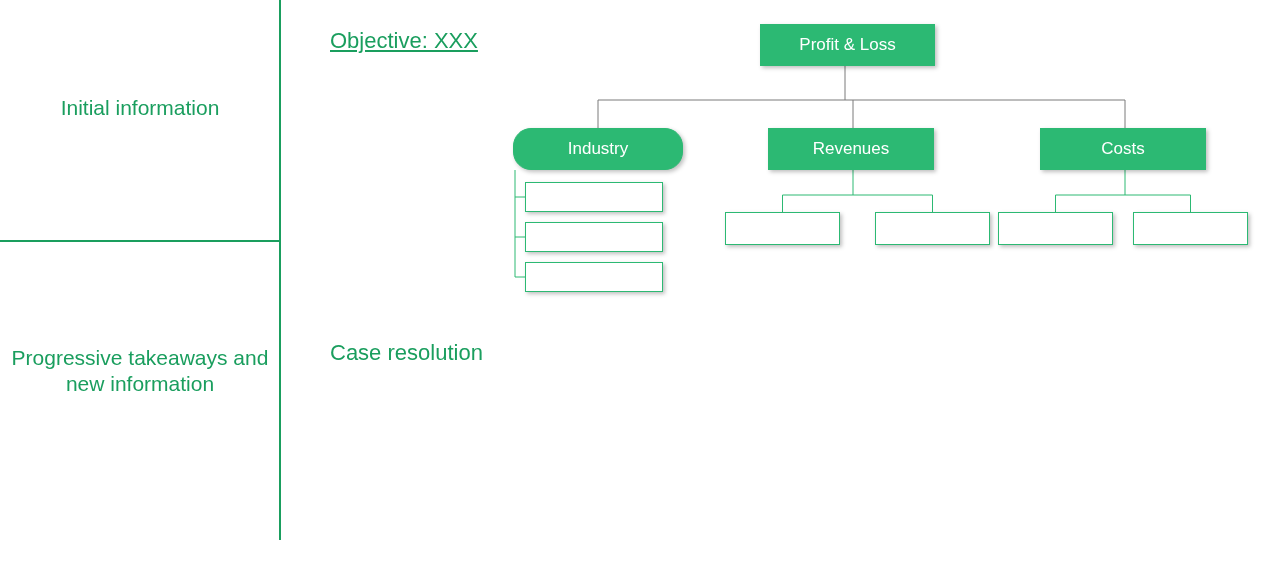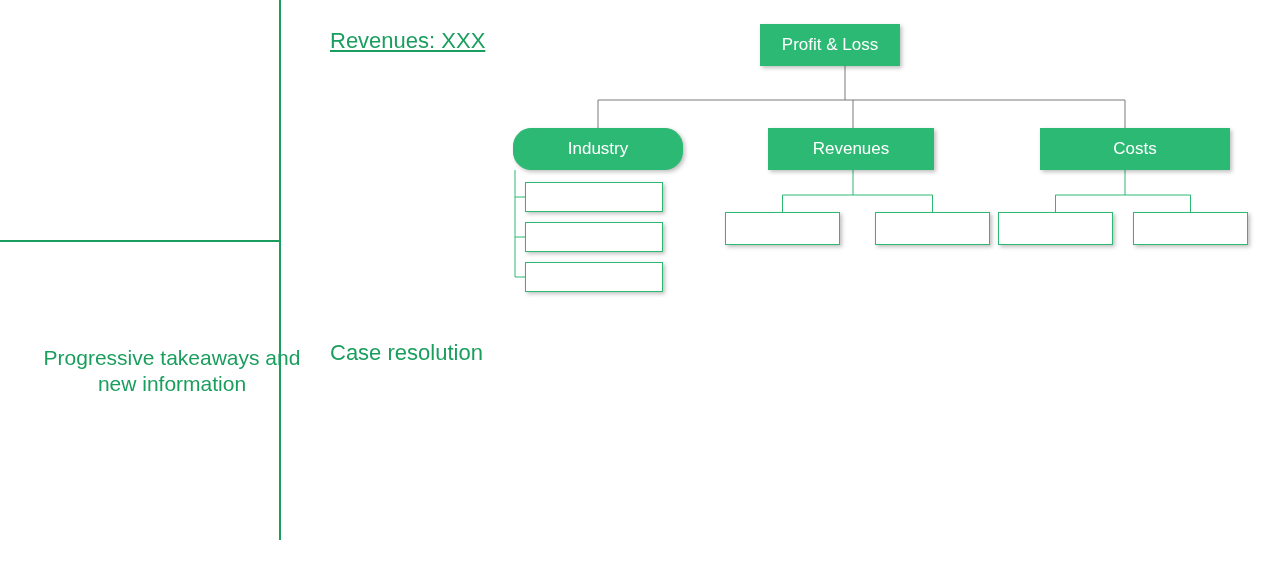--- a/index.html
+++ b/index.html
@@ -37,21 +37,21 @@
   .side-label {
     position: absolute;
     width: 260px;
     left: 10px;
     text-align: center;
     color: #1a9e5e;
     font-size: 21px;
     line-height: 1.25;
   }
   .side-top   { top: 95px; }
-  .side-bot   { top: 345px; margin-left: 32px; }
+  .side-bot   { top: 345px; }
 
   .objective {
     position: absolute;
     left: 330px;
     top: 28px;
     font-size: 22px;
     color: #1a9e5e;
     text-decoration: underline;
   }
   .case-res {
@@ -77,25 +77,25 @@
     background: #2cb973;
     color: #ffffff;
     border: 1px solid #2cb973;
   }
   .hollow {
     background: #ffffff;
     border: 1px solid #2cb973;
   }
 
   
-  .n-root { left: 760px; top: 24px;  width: 140px; height: 42px; }
+  .n-root { left: 760px; top: 24px;  width: 175px; height: 42px; }
   
   .n-ind  { left: 513px; top: 128px; width: 170px; height: 42px; border-radius: 18px; }
   .n-rev  { left: 768px; top: 128px; width: 166px; height: 42px; }
-  .n-cost { left: 1040px; top: 128px; width: 190px; height: 42px; }
+  .n-cost { left: 1040px; top: 128px; width: 166px; height: 42px; }
   
   .n-ind-a { left: 525px; top: 182px; width: 138px; height: 30px; }
   .n-ind-b { left: 525px; top: 222px; width: 138px; height: 30px; }
   .n-ind-c { left: 525px; top: 262px; width: 138px; height: 30px; }
   
   .n-rev-a  { left: 725px; top: 212px; width: 115px; height: 33px; }
   .n-rev-b  { left: 875px; top: 212px; width: 115px; height: 33px; }
   
   .n-cost-a { left: 998px; top: 212px; width: 115px; height: 33px; }
   .n-cost-b { left: 1133px; top: 212px; width: 115px; height: 33px; }
@@ -110,24 +110,25 @@
   }
 </style>
 </head>
 <body>
 
 <div class="stage">
 
   <div class="v-divider"></div>
   <div class="h-divider"></div>
 
+  <div class="side-label side-top">Initial information</div>
 
   <div class="side-label side-bot">Progressive takeaways and new information</div>
 
-  <div class="objective">Revenues: XXX</div>
+  <div class="objective">Objective: XXX</div>
 
   <div class="case-res">Case resolution</div>
 
   <svg class="conn">
 
     <g stroke="#7a7a7a" stroke-width="1" fill="none">
       <line x1="845" y1="66" x2="845" y2="100"></line>
       <line x1="598" y1="100" x2="1125" y2="100"></line>
       <line x1="598" y1="100" x2="598" y2="128"></line>
       <line x1="853" y1="100" x2="853" y2="128"></line>

